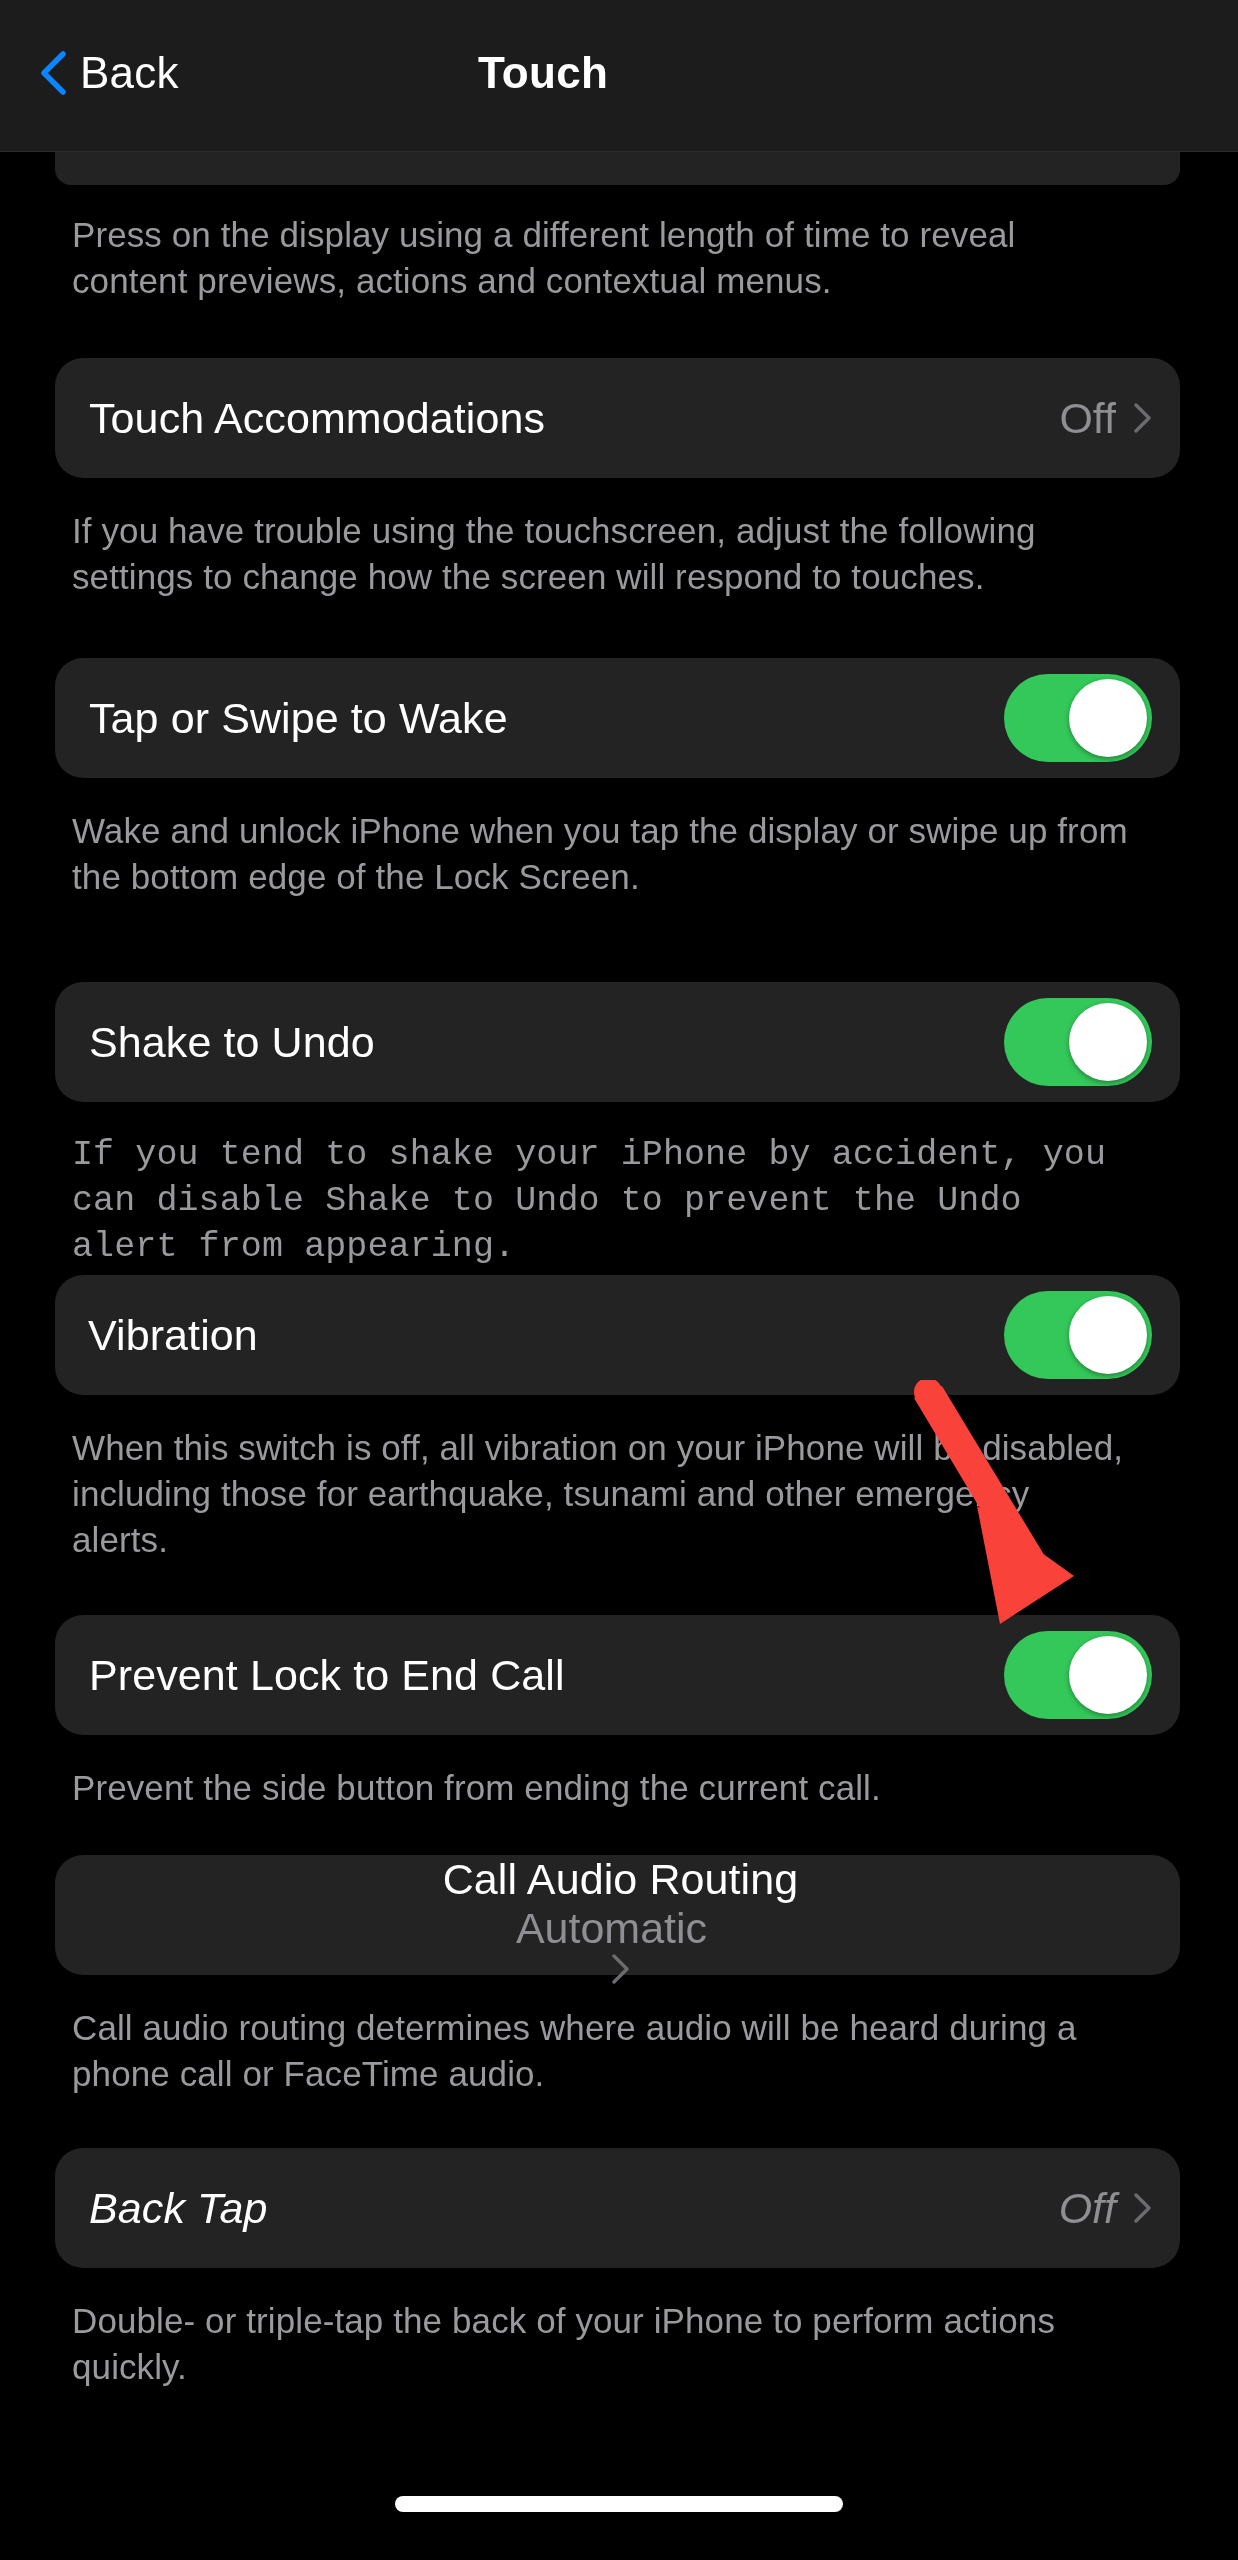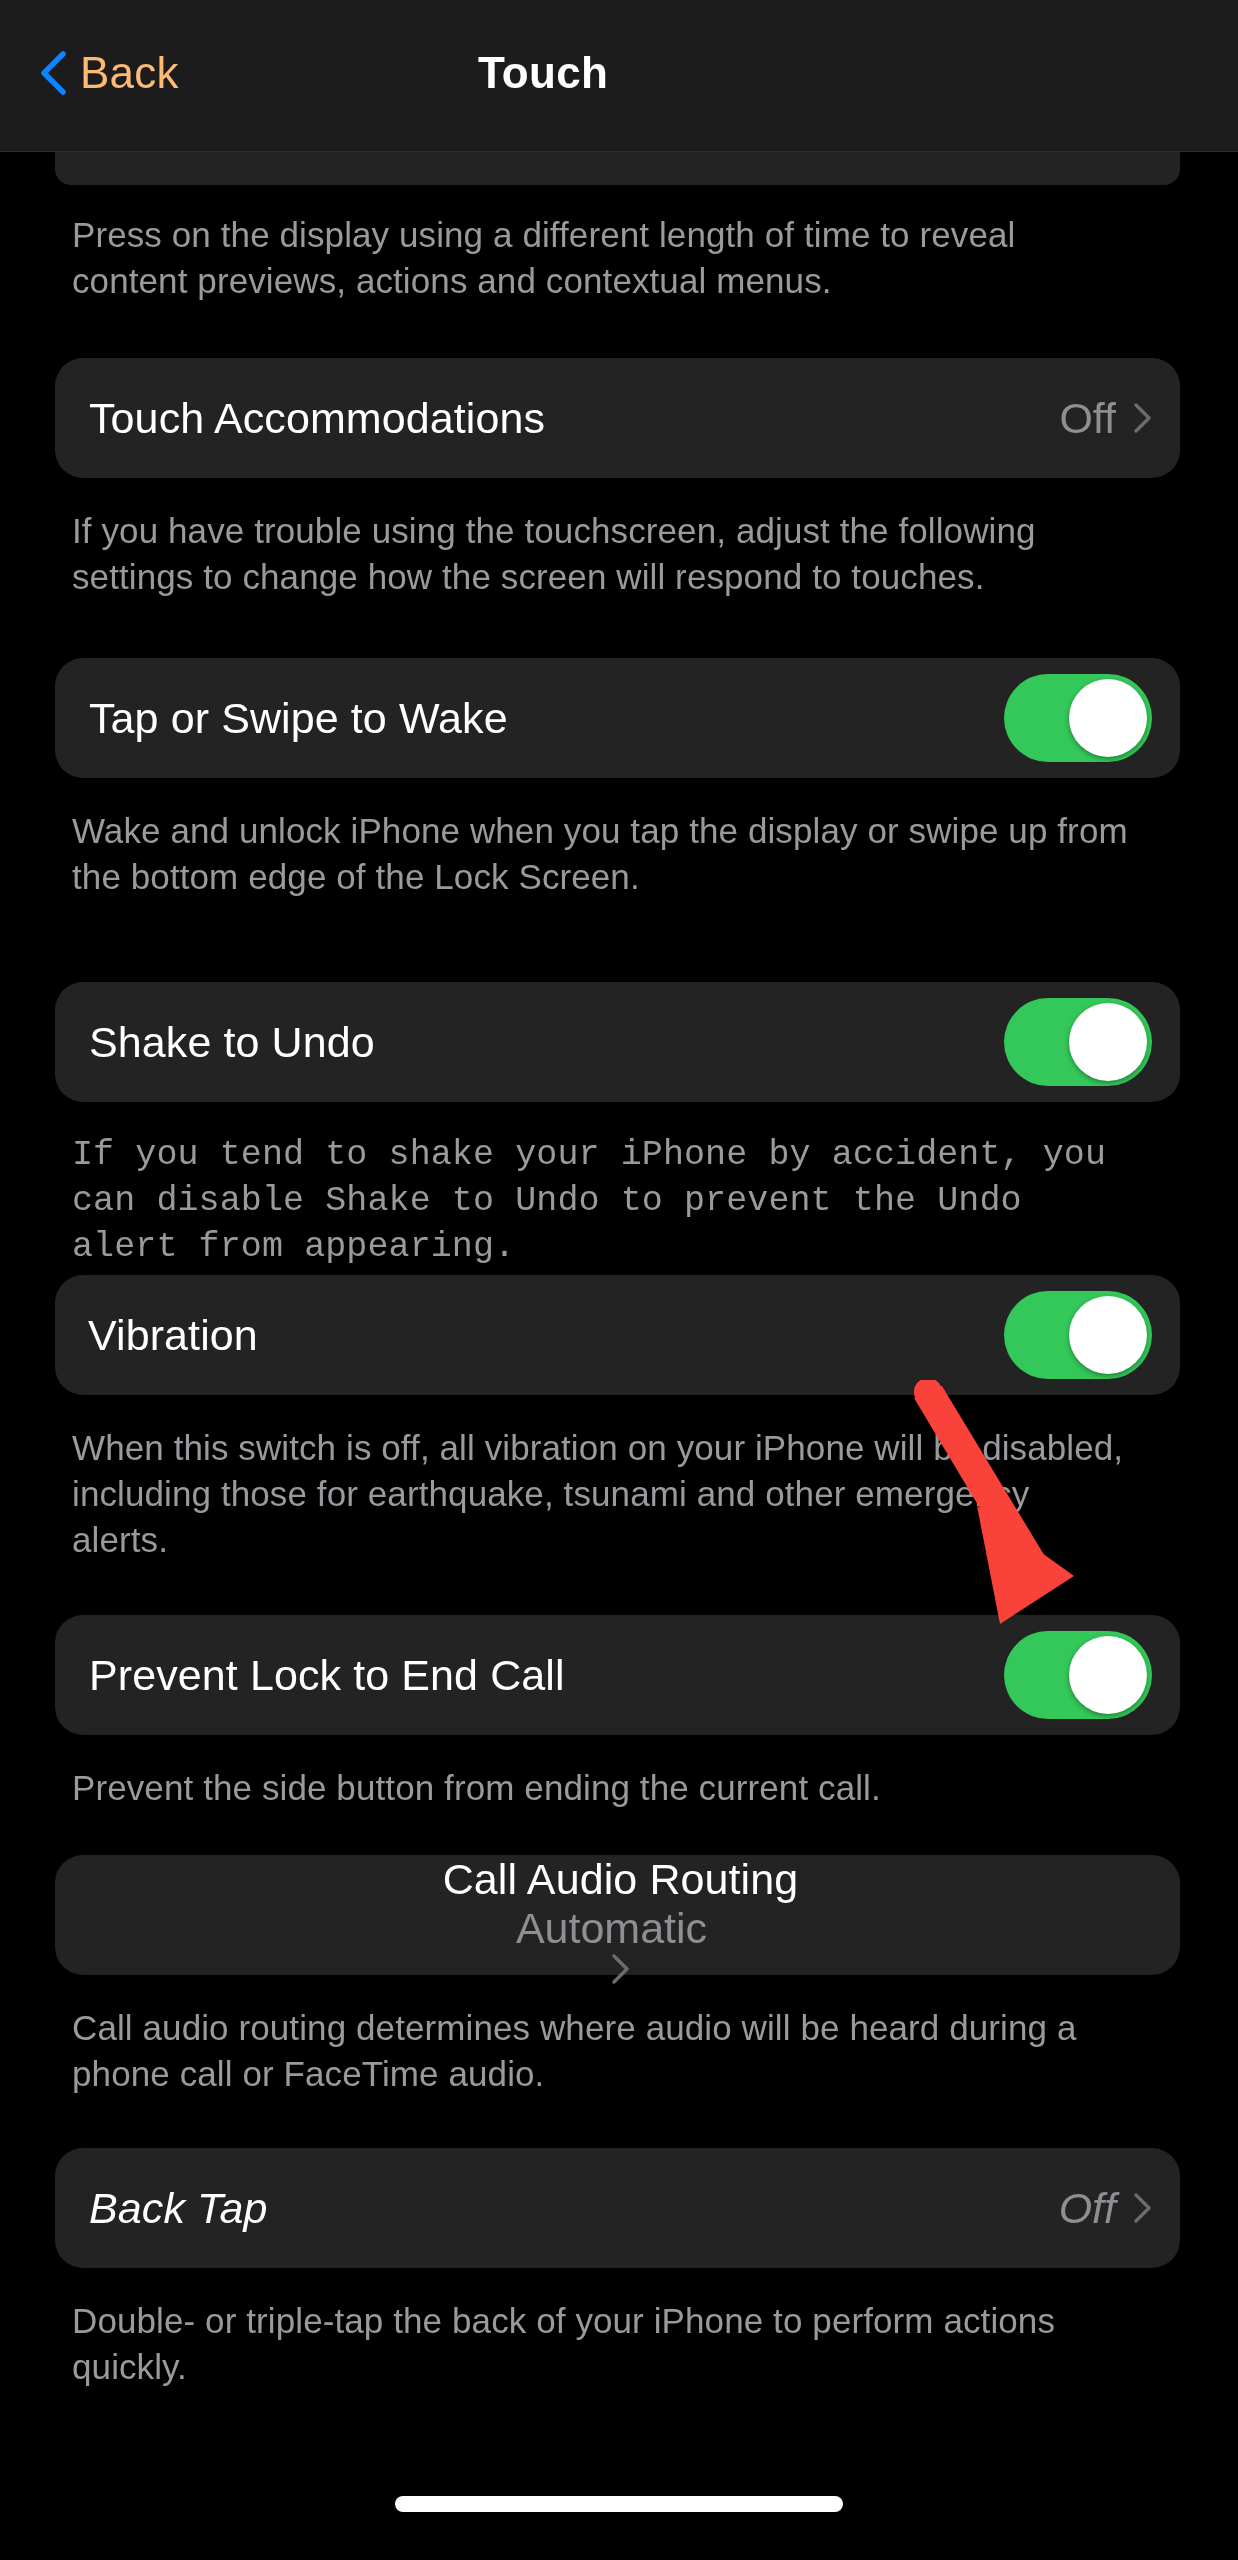--- a/index.html
+++ b/index.html
@@ -17,21 +17,21 @@
     background:#1c1c1c;
     border-bottom:1px solid #2d2d2f;
     z-index:30;
   }
   #back-button {
     position:absolute; left:38px; top:50px;
     display:flex; align-items:center; gap:12px;
     color:#0a84ff; cursor:pointer;
   }
   #back-chevron { display:block; width:30px; height:46px; }
-  #back-label { font-size:44px; color:#fdba74; letter-spacing:0.2px; line-height:1; }
+  #back-label { font-size:44px; color:#ffffff; letter-spacing:0.2px; line-height:1; }
   #nav-title {
     position:absolute; left:0; top:48px; width:1086px;
     text-align:center; color:#fff; font-size:44px; font-weight:bold; letter-spacing:0.3px;
   }
 
   
   #content { position:absolute; top:0; left:0; width:1238px; height:1964px; }
   .row {
     position:absolute; left:55px; width:1125px; height:120px;
     background:#232324; border-radius:28px;

